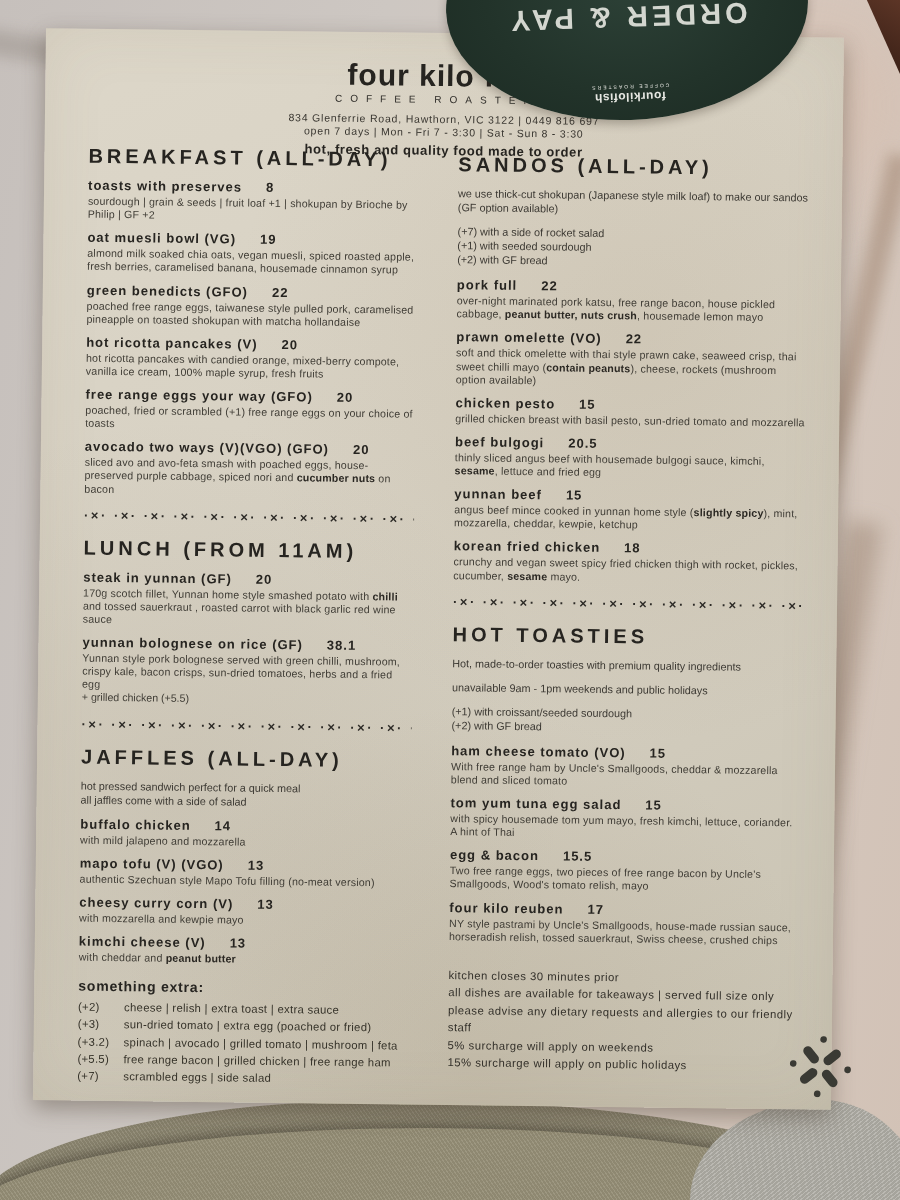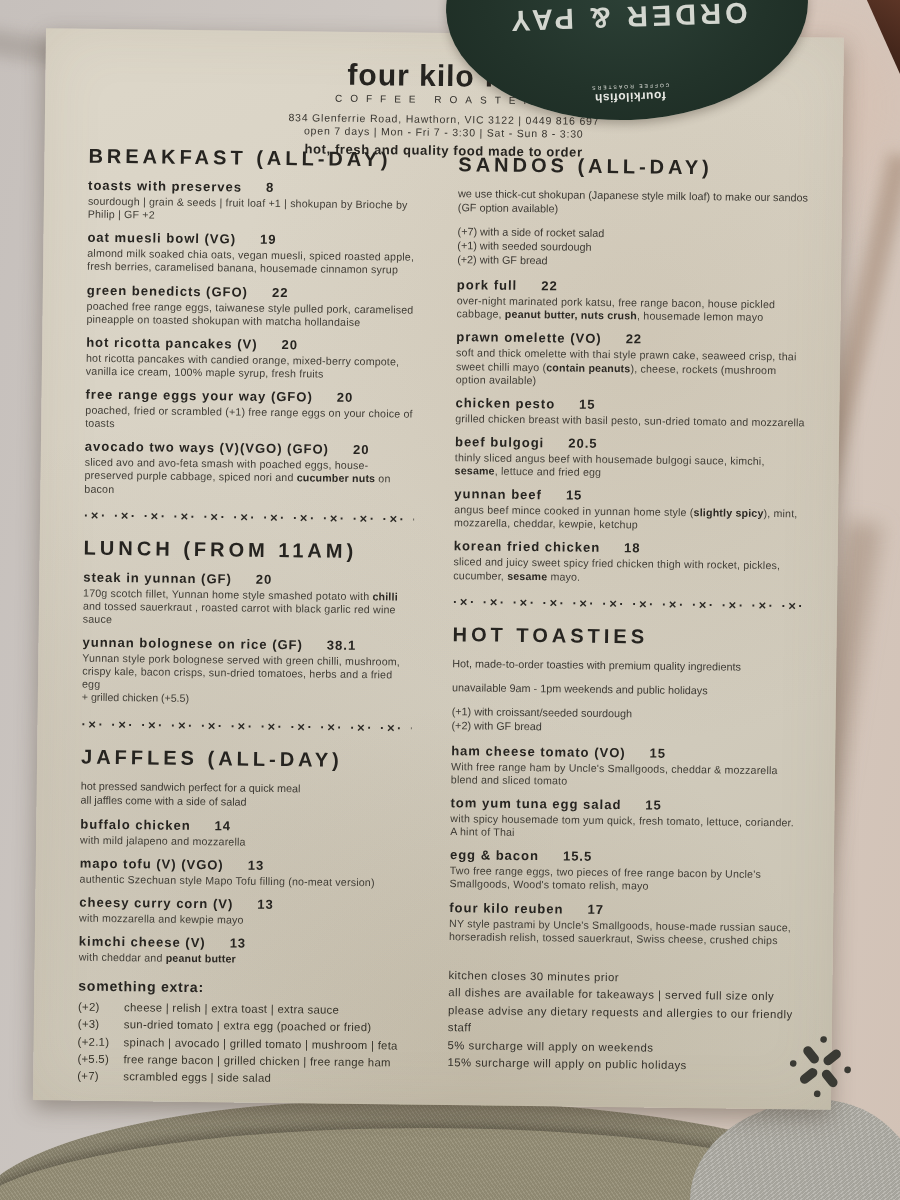--- a/index.html
+++ b/index.html
@@ -163,21 +163,21 @@
     <div class="xtitle">something extra:</div>
     <div class="xrow">
       <span class="xprice">(+2)</span>
       <span class="xtext">cheese | relish | extra toast | extra sauce</span>
     </div>
     <div class="xrow">
       <span class="xprice">(+3)</span>
       <span class="xtext">sun-dried tomato | extra egg (poached or fried)</span>
     </div>
     <div class="xrow">
-      <span class="xprice">(+2.1)</span>
+      <span class="xprice">(+3.2)</span>
       <span class="xtext">spinach | avocado | grilled tomato | mushroom | feta</span>
     </div>
     <div class="xrow">
       <span class="xprice">(+5.5)</span>
       <span class="xtext">free range bacon | grilled chicken | free range ham</span>
     </div>
     <div class="xrow">
       <span class="xprice">(+7)</span>
       <span class="xtext">scrambled eggs | side salad</span>
     </div>
@@ -206,39 +206,39 @@
     <div class="mi">
       <div class="mi-head"><span class="mi-name">beef bulgogi</span><span class="mi-price">20.5</span></div>
       <div class="mi-desc"><span>thinly sliced angus beef with housemade bulgogi sauce, kimchi, </span><b>sesame</b><span>, lettuce and fried egg</span></div>
     </div>
     <div class="mi">
       <div class="mi-head"><span class="mi-name">yunnan beef</span><span class="mi-price">15</span></div>
       <div class="mi-desc"><span>angus beef mince cooked in yunnan home style (</span><b>slightly spicy</b><span>), mint, mozzarella, cheddar, kewpie, ketchup</span></div>
     </div>
     <div class="mi">
       <div class="mi-head"><span class="mi-name">korean fried chicken</span><span class="mi-price">18</span></div>
-      <div class="mi-desc"><span>sliced and juicy sweet spicy fried chicken thigh with rocket, pickles, cucumber, </span><b>sesame</b><span> mayo.</span></div>
+      <div class="mi-desc"><span>crunchy and vegan sweet spicy fried chicken thigh with rocket, pickles, cucumber, </span><b>sesame</b><span> mayo.</span></div>
     </div>
 
     <div class="divider">·×· ·×· ·×· ·×· ·×· ·×· ·×· ·×· ·×· ·×· ·×· ·×· ·×· ·×·</div>
 
     <div class="sec-title">HOT TOASTIES</div>
     <div class="intro">Hot, made-to-order toasties with premium quality ingredients</div>
     <div class="intro">unavailable 9am - 1pm weekends and public holidays</div>
     <div class="opts">
       <div class="opt-line">(+1) with croissant/seeded sourdough</div>
       <div class="opt-line">(+2) with GF bread</div>
     </div>
     <div class="mi">
       <div class="mi-head"><span class="mi-name">ham cheese tomato (VO)</span><span class="mi-price">15</span></div>
       <div class="mi-desc"><span>With free range ham by Uncle's Smallgoods, cheddar &amp; mozzarella blend and sliced tomato</span></div>
     </div>
     <div class="mi">
       <div class="mi-head"><span class="mi-name">tom yum tuna egg salad</span><span class="mi-price">15</span></div>
-      <div class="mi-desc"><span>with spicy housemade tom yum quick, fresh tomato, lettuce, coriander. A hint of Thai</span></div>
+      <div class="mi-desc"><span>with spicy housemade tom yum mayo, fresh kimchi, lettuce, coriander. A hint of Thai</span></div>
     </div>
     <div class="mi">
       <div class="mi-head"><span class="mi-name">egg &amp; bacon</span><span class="mi-price">15.5</span></div>
       <div class="mi-desc"><span>Two free range eggs, two pieces of free range bacon by Uncle's Smallgoods, Wood's tomato relish, mayo</span></div>
     </div>
     <div class="mi">
       <div class="mi-head"><span class="mi-name">four kilo reuben</span><span class="mi-price">17</span></div>
       <div class="mi-desc"><span>NY style pastrami by Uncle's Smallgoods, house-made russian sauce, horseradish relish, tossed sauerkraut, Swiss cheese, crushed chips</span></div>
     </div>
 

